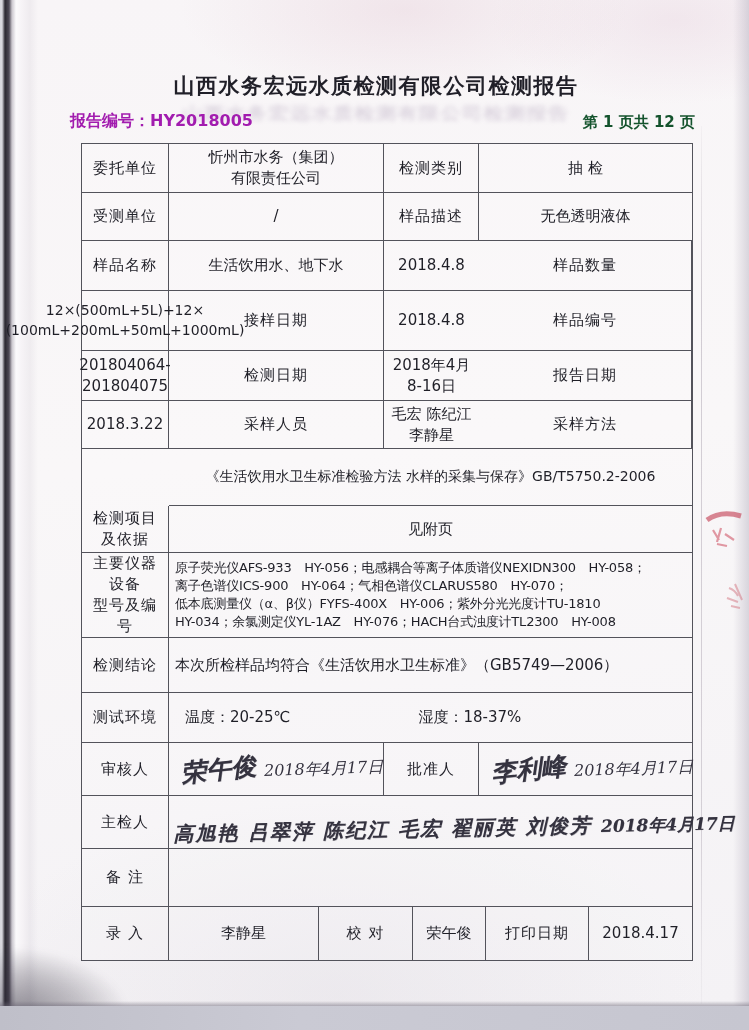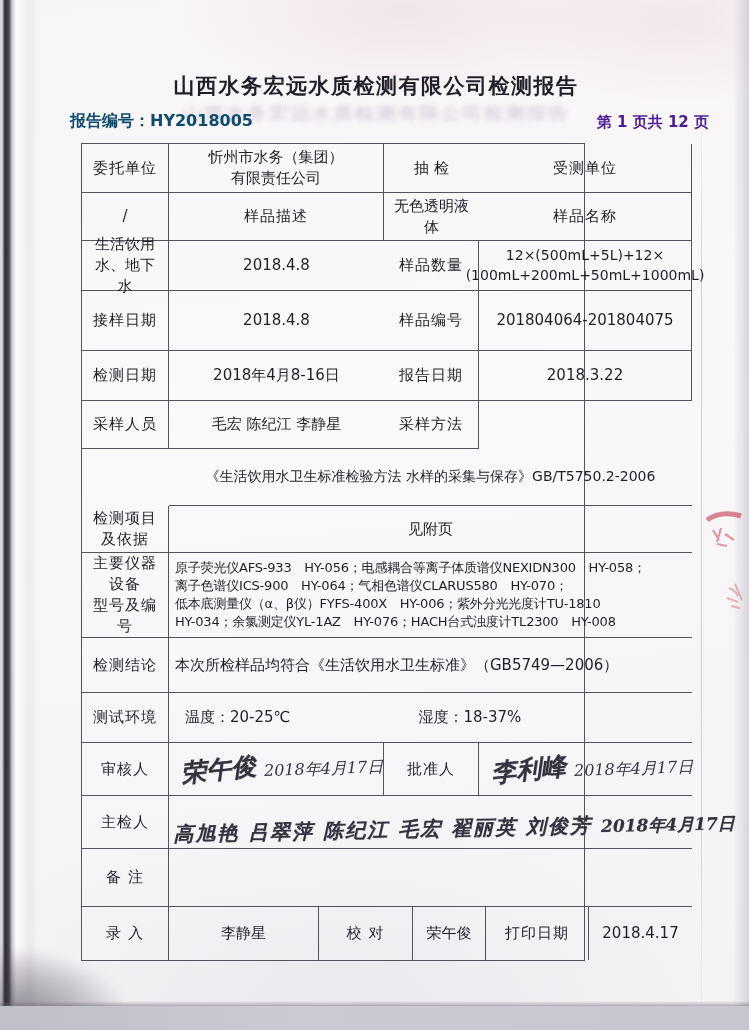--- a/index.html
+++ b/index.html
@@ -57,27 +57,27 @@
   .page-title{
     position:absolute;left:0;top:72px;width:752px;
     text-align:center;font-size:21px;font-weight:bold;letter-spacing:1.5px;color:#201f28;
   }
   .ghost-title{
     position:absolute;left:0;top:100px;width:752px;
     text-align:center;font-size:20px;font-weight:bold;letter-spacing:1.5px;
     color:#8d7a9c;opacity:0.26;filter:blur(2.5px);transform:scaleY(0.85);
   }
   .report-number{
-    position:absolute;left:70px;top:111px;font-size:16px;font-weight:bold;color:#0c4a6e;text-align:center;
+    position:absolute;left:70px;top:111px;font-size:16px;font-weight:bold;color:#a21caf;text-align:center;
   }
   .page-indicator{
-    position:absolute;right:40px;top:113px;font-size:15px;font-weight:bold;color:#4c1d95;
+    position:absolute;right:54px;top:113px;font-size:15px;font-weight:bold;color:#14532d;
   }
   .report-table{
-    position:absolute;left:81px;top:143px;width:504px;height:818px;
+    position:absolute;left:81px;top:143px;width:612px;height:818px;
     border:1px solid var(--line);
     display:grid;box-sizing:border-box;
     grid-template-columns:87px 215px 95px 213px;
     grid-template-rows:49px 48px 50px 60px 50px 48px 57px 47px 85px 55px 50px 53px 53px 58px 53px;
     font-size:15px;
     background:rgba(255,255,255,0.15);
   }
   .cell{
     border-right:1px solid var(--line);
     border-bottom:1px solid var(--line);
@@ -136,20 +136,21 @@
   <div class="ghost-title">山西水务宏远水质检测有限公司检测报告</div>
   <div class="page-title">山西水务宏远水质检测有限公司检测报告</div>
   <div class="report-number">报告编号：HY2018005</div>
   <div class="page-indicator">第 1 页共 12 页</div>
 
   <div class="report-table">
 
     <div class="cell lbl">委托单位</div>
     <div class="cell">忻州市水务（集团）
 有限责任公司</div>
+    <div class="cell lbl">检测类别</div>
     <div class="cell last-col">抽 检</div>
 
     <div class="cell lbl">受测单位</div>
     <div class="cell">/</div>
     <div class="cell lbl">样品描述</div>
     <div class="cell last-col">无色透明液体</div>
 
     <div class="cell lbl">样品名称</div>
     <div class="cell">生活饮用水、地下水</div>
     <div class="cell last-col">2018.4.8</div>

